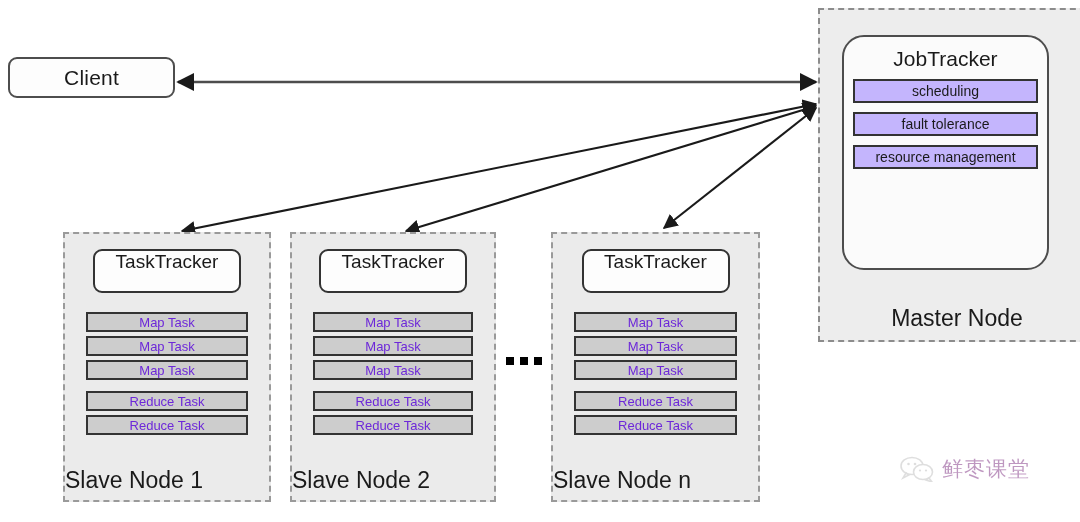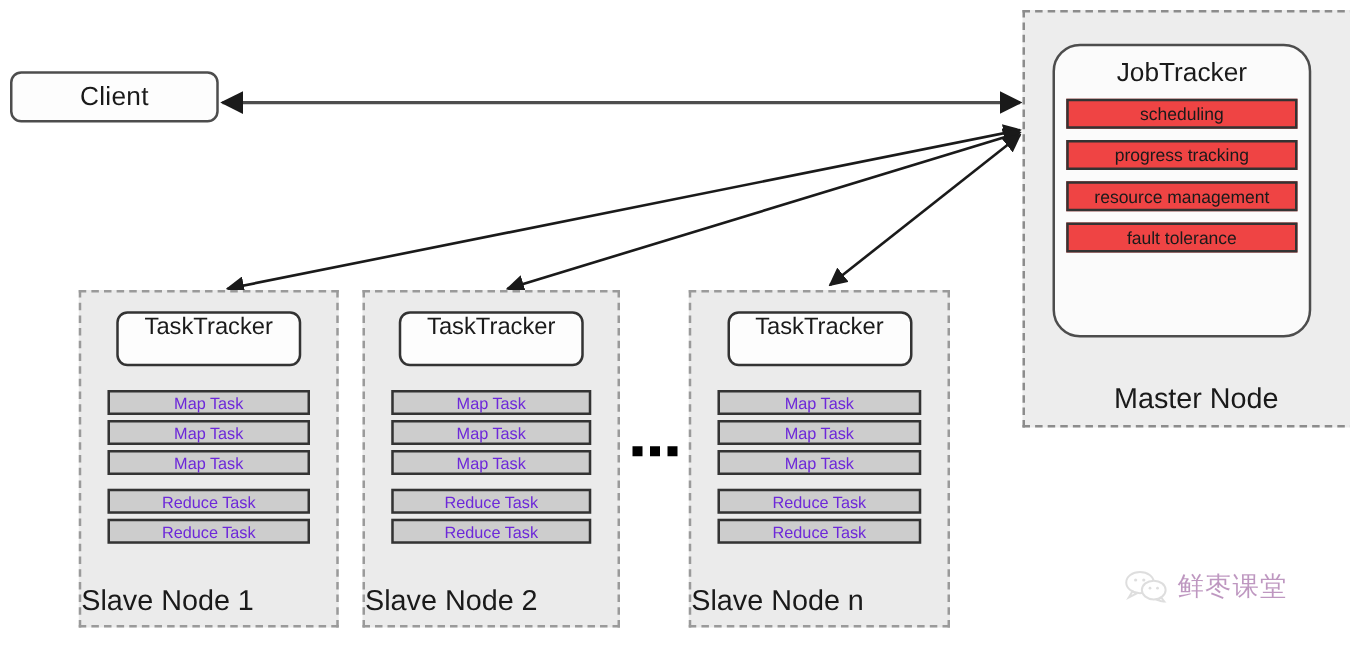--- a/index.html
+++ b/index.html
@@ -77,21 +77,21 @@
     margin-top: 10px;
     margin-bottom: 8px;
   }
   #jobtracker-box .fn-list {
     padding: 0 9px;
   }
   .fn-bar {
     height: 24px;
     box-sizing: border-box;
     border: 2px solid #333333;
-    background: #ef4444;
+    background: #c4b5fd;
     display: flex;
     align-items: center;
     justify-content: center;
     margin-bottom: 9px;
   }
   .fn-bar span {
     font-size: 14px;
     color: #1a1a1a;
   }
 
@@ -229,27 +229,24 @@
   </div>
 
   <div id="master-node">
     <div id="jobtracker-box">
       <div class="jt-title">JobTracker</div>
       <div class="fn-list">
         <div class="fn-bar">
           <span>scheduling</span>
         </div>
         <div class="fn-bar">
-          <span>progress tracking</span>
+          <span>fault tolerance</span>
         </div>
         <div class="fn-bar">
           <span>resource management</span>
-        </div>
-        <div class="fn-bar">
-          <span>fault tolerance</span>
         </div>
       </div>
     </div>
     <div class="node-label">Master Node</div>
   </div>
 
   <div id="slave-node-1" class="slave-node">
     <div class="tasktracker-box">
       <span>TaskTracker</span>
     </div>

